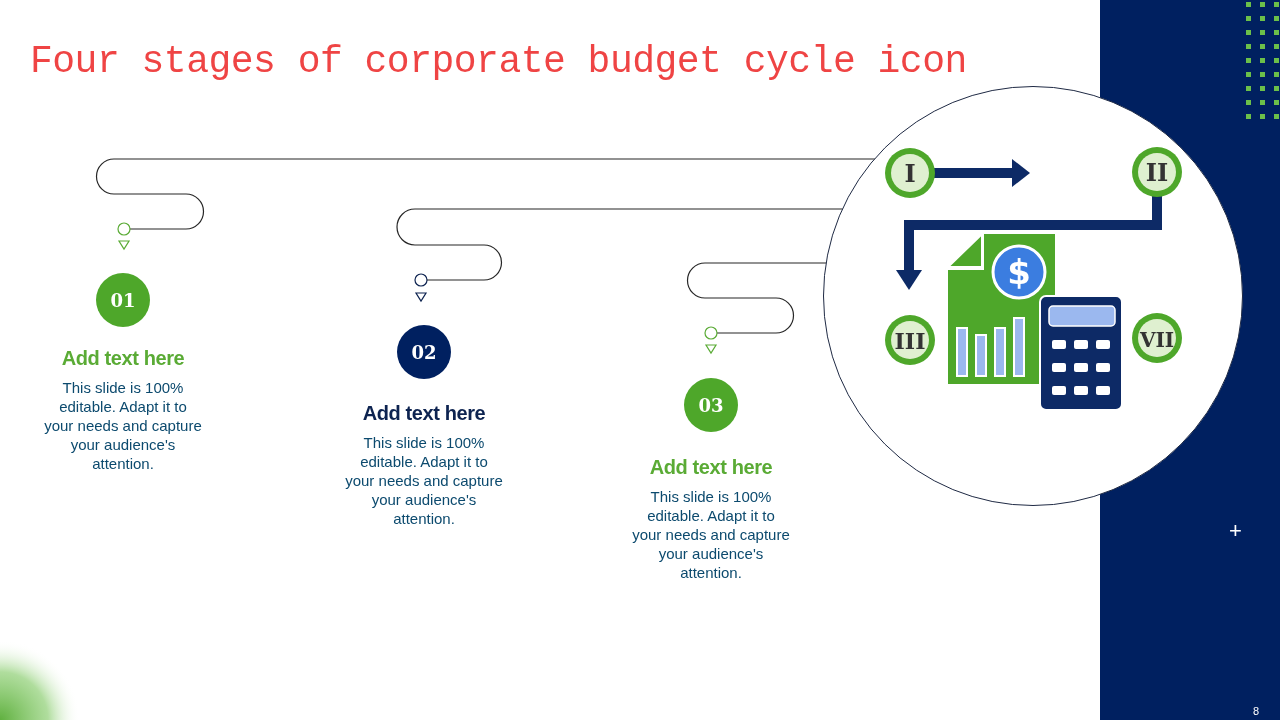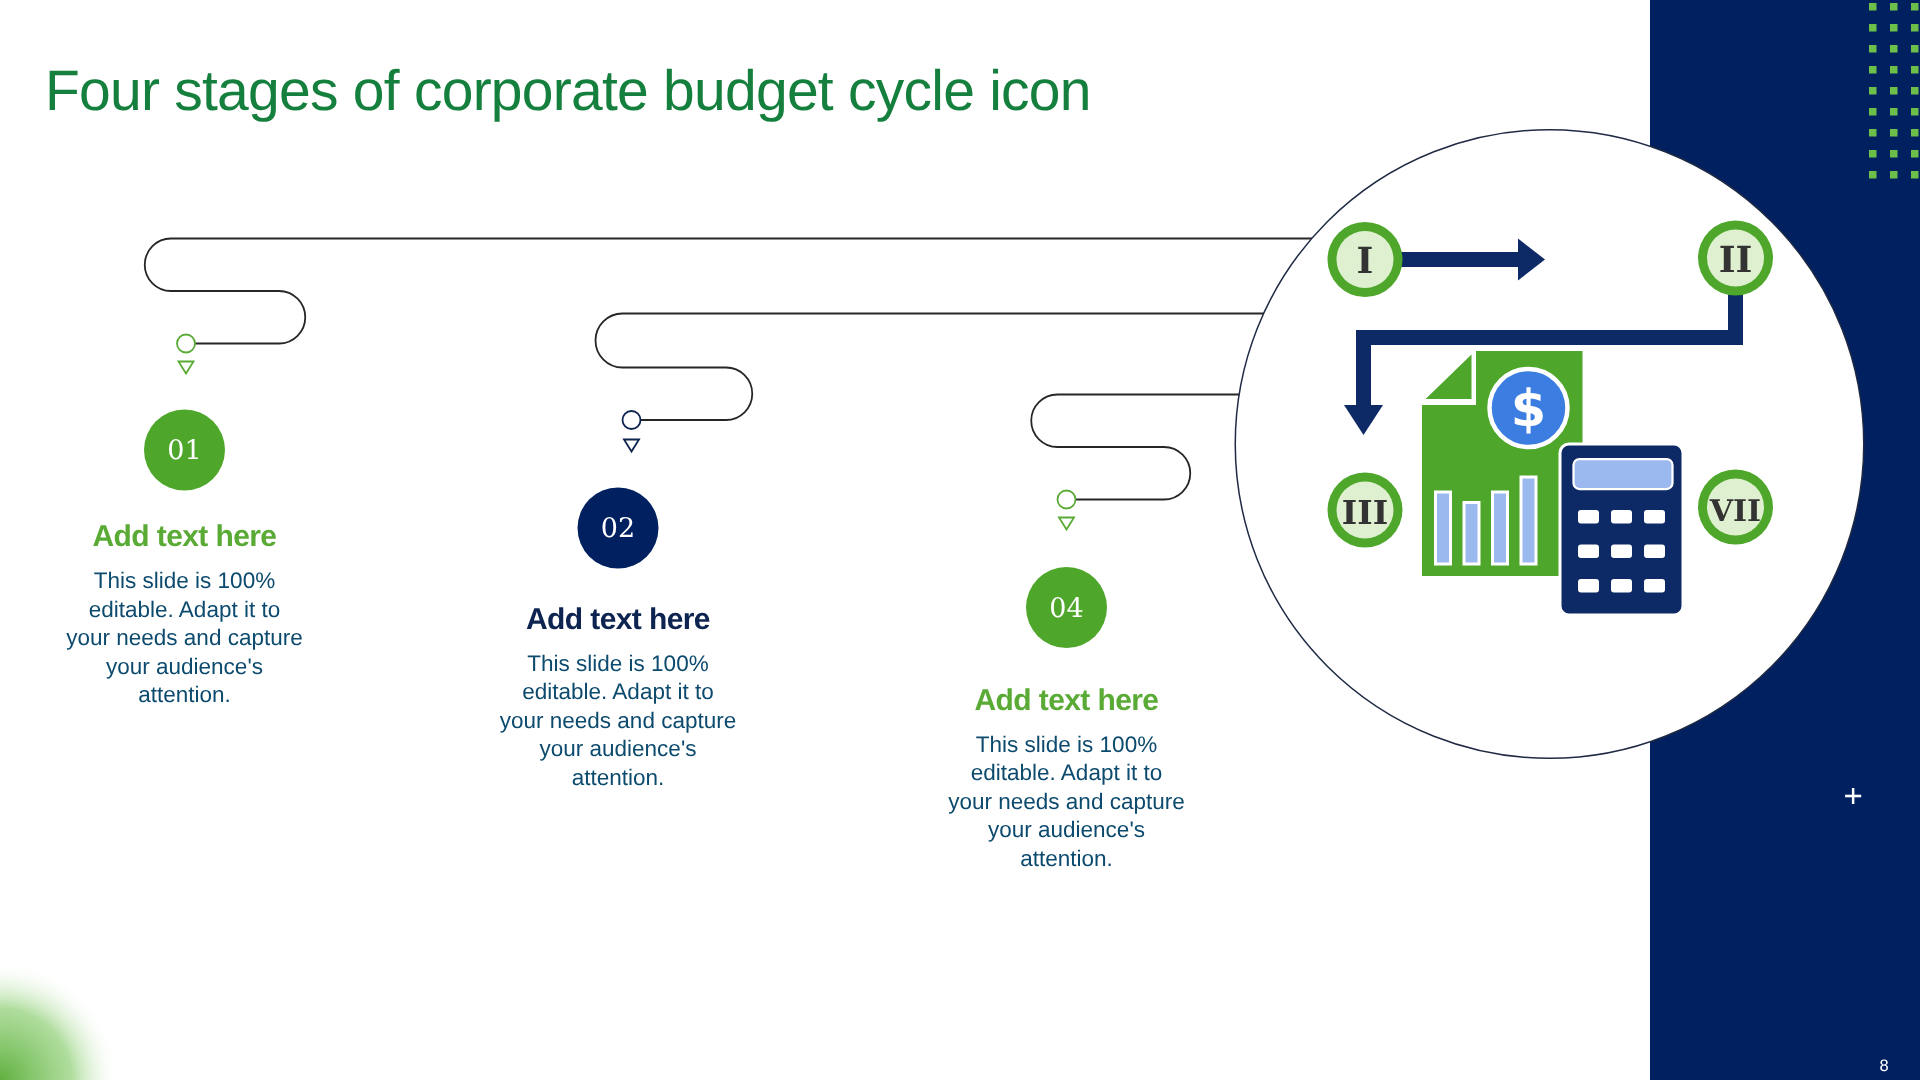--- a/index.html
+++ b/index.html
@@ -1,22 +1,22 @@
 <!DOCTYPE html>
 <html><head>
 <meta charset="utf-8">
 <style>
   * { margin: 0; padding: 0; box-sizing: border-box; }
   html, body { width: 1280px; height: 720px; overflow: hidden; background: #ffffff; }
   body { position: relative; font-family: "Liberation Sans", sans-serif; }
 
   .slide-title {
     position: absolute; left: 30px; top: 40px;
-    font-family: Liberation Sans, sans-serif;
-    font-size: 38px; color: #15803d; letter-spacing: -0.5px; white-space: nowrap;
+    font-family: Liberation Mono, monospace;
+    font-size: 38px; color: #ef4444; letter-spacing: -0.5px; white-space: nowrap;
   }
 
   .right-panel { position: absolute; left: 1100px; top: 0; width: 180px; height: 720px; background: #002060; }
   .dot-grid { position: absolute; left: 1246px; top: 2px; width: 34px; height: 120px; }
   .plus-mark { position: absolute; left: 1229px; top: 520px; color: #ffffff; font-size: 22px; line-height: 22px; }
   .page-num { position: absolute; left: 1253px; top: 705px; color: #ffffff; font-size: 11px; }
 
   .halftone { position: absolute; left: 0; top: 640px; width: 80px; height: 80px; }
 
   .connectors { position: absolute; left: 0; top: 0; width: 1280px; height: 720px; pointer-events: none; }
@@ -24,21 +24,21 @@
   .big-circle {
     position: absolute; left: 823px; top: 86px; width: 420px; height: 420px;
     border-radius: 50%; background: #ffffff; border: 1.3px solid #1f2a44;
   }
   .icon-art { position: absolute; left: 860px; top: 130px; width: 360px; height: 300px; }
 
   .stage { position: absolute; width: 160px; text-align: center; }
   .stage .num {
     width: 54px; height: 54px; border-radius: 50%; margin: 0 auto;
     color: #ffffff; display: flex; align-items: center; justify-content: center;
-    font-family: "DejaVu Serif", "Liberation Serif", serif; font-weight: normal; font-size: 18px;
+    font-family: "DejaVu Serif", "Liberation Serif", serif; font-weight: bold; font-size: 18px;
   }
   .stage .heading {
     margin-top: 20px; font-family: Liberation Sans, sans-serif;
     font-weight: bold; font-size: 20px; letter-spacing: -0.4px;
   }
   .stage .desc { margin-top: 8px; font-size: 15px; line-height: 19px; color: #0c4a6e; }
   .green-bg { background: #4ea72a; }
   .navy-bg { background: #002060; }
   .green-fg { color: #5aab35; }
   .navy-fg { color: #0d2350; }
@@ -181,23 +181,23 @@
     </g>
   </g>
 </svg>
 
 <div class="stage" style="left:43px; top:273px;">
   <div class="num green-bg">01</div>
   <div class="heading green-fg">Add text here</div>
   <div class="desc">This slide is 100% editable. Adapt it to your needs and capture your audience's attention.</div>
 </div>
 
-<div class="stage" style="left:332px; top:325px;">
+<div class="stage" style="left:344px; top:325px;">
   <div class="num navy-bg">02</div>
   <div class="heading navy-fg" style="margin-top:23px;">Add text here</div>
   <div class="desc">This slide is 100% editable. Adapt it to your needs and capture your audience's attention.</div>
 </div>
 
 <div class="stage" style="left:631px; top:378px;">
-  <div class="num green-bg">04</div>
+  <div class="num green-bg">03</div>
   <div class="heading green-fg" style="margin-top:24px;">Add text here</div>
   <div class="desc">This slide is 100% editable. Adapt it to your needs and capture your audience's attention.</div>
 </div>
 
 </body></html>

